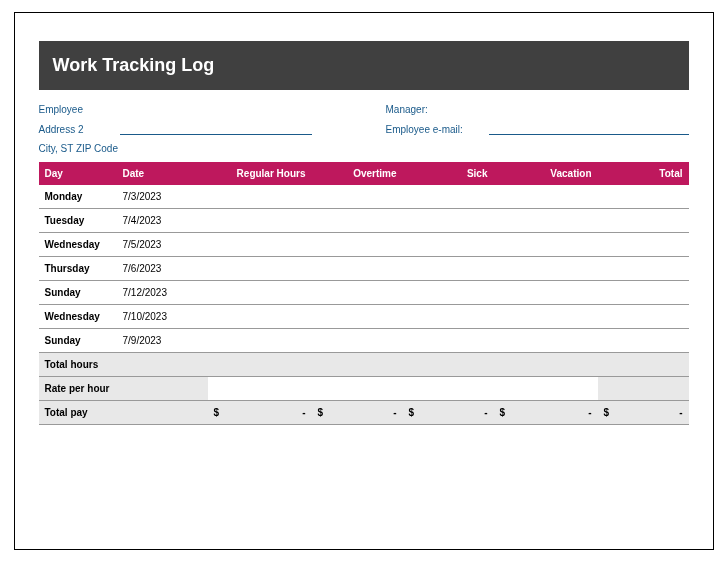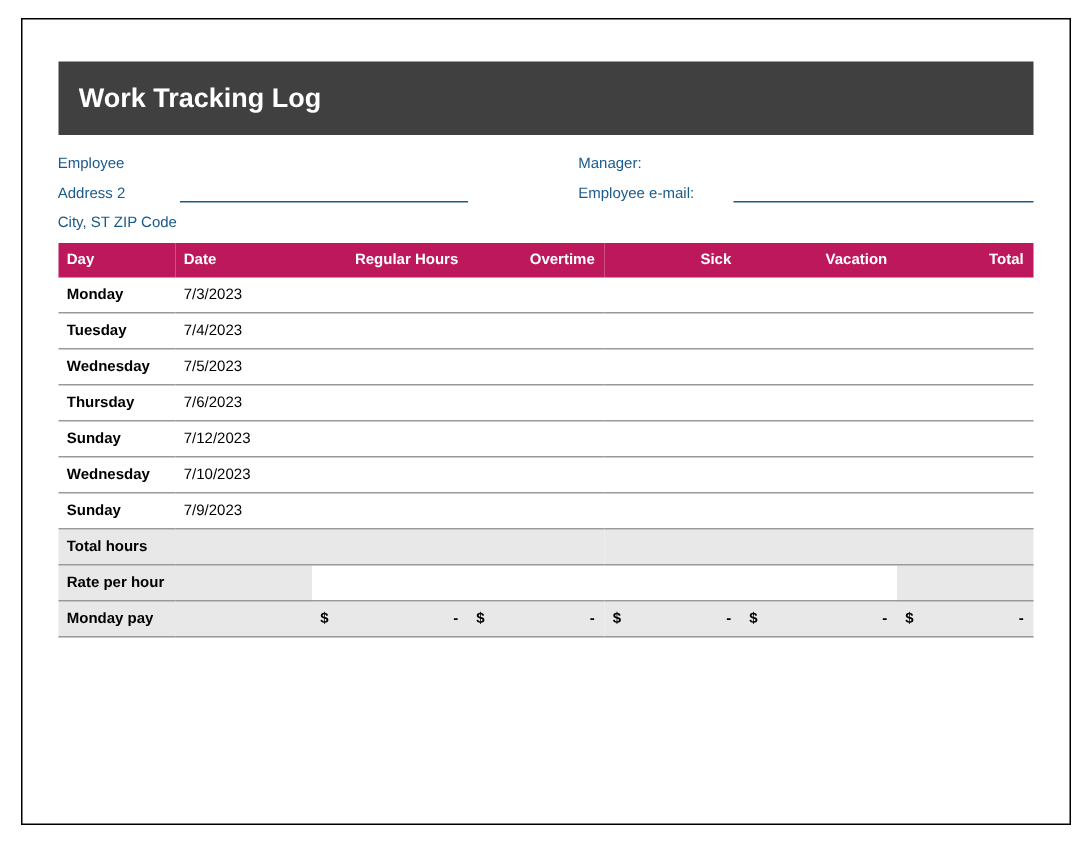--- a/index.html
+++ b/index.html
@@ -225,21 +225,21 @@
       </tr>
       <tr class="rate">
         <td colspan="2">Rate per hour</td>
         <td class="cell-in"></td>
         <td class="cell-in"></td>
         <td class="cell-in"></td>
         <td class="cell-in"></td>
         <td></td>
       </tr>
       <tr class="pay">
-        <td colspan="2">Monday pay</td>
+        <td colspan="2">Total pay</td>
         <td>
           <div class="amt">
               <span>$</span>
               <span>-</span>
             </div>
         </td>
         <td>
           <div class="amt">
               <span>$</span>
               <span>-</span>

